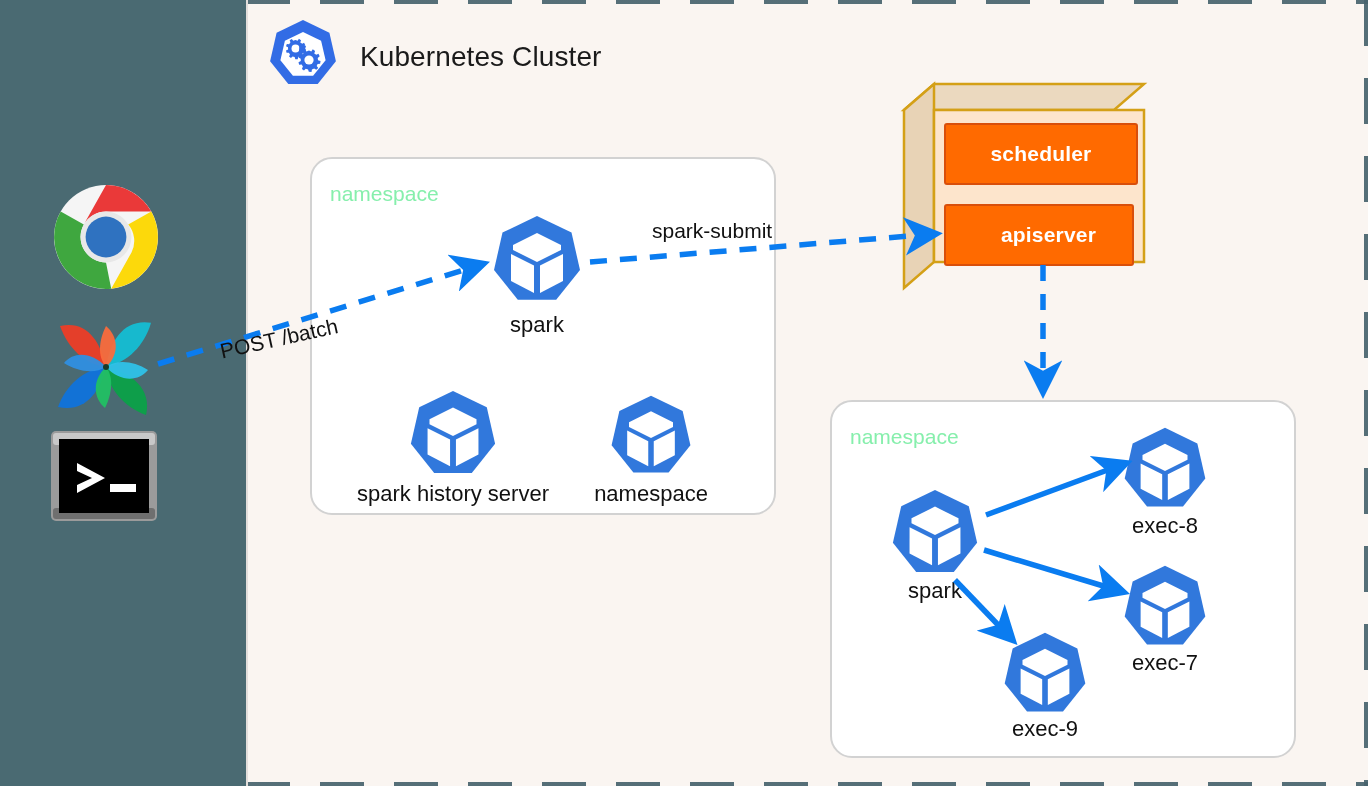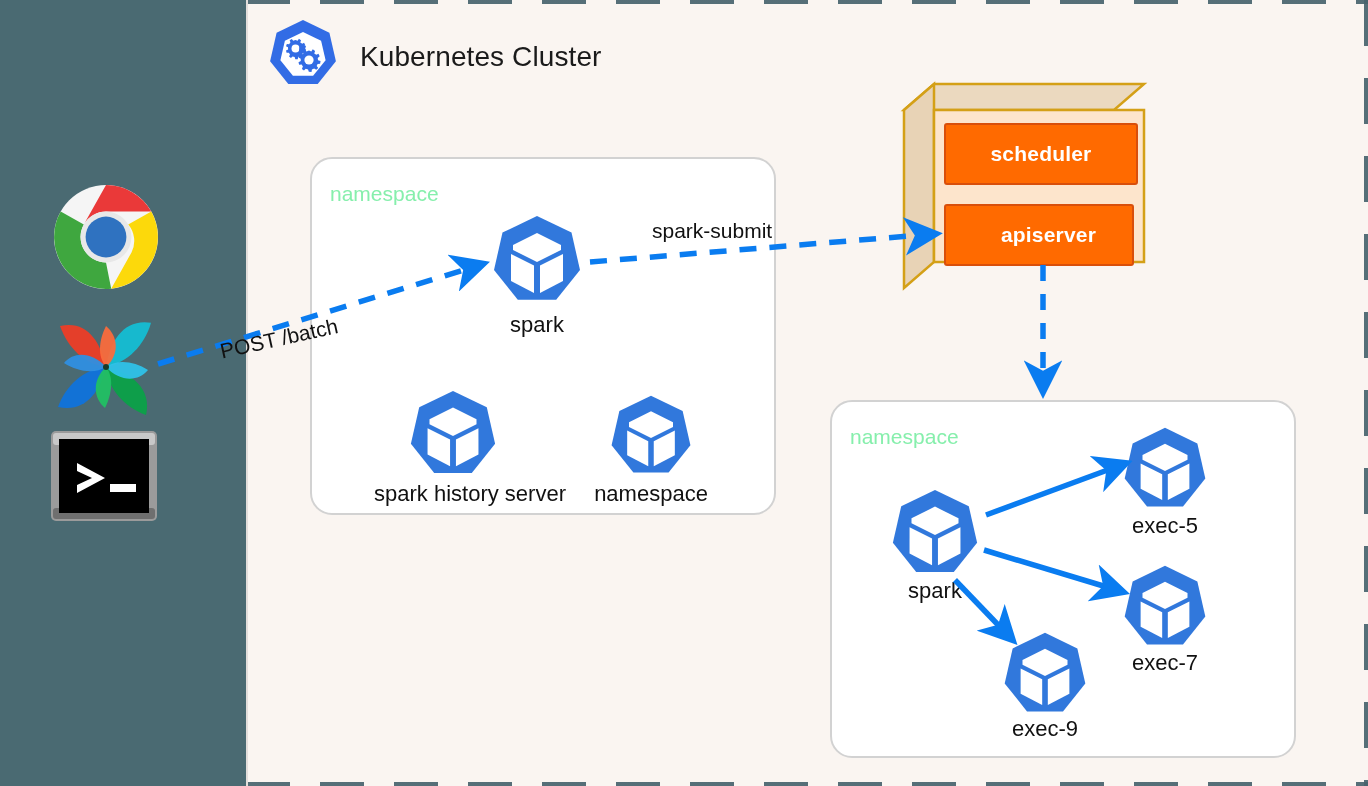--- a/index.html
+++ b/index.html
@@ -208,21 +208,21 @@
   <div class="pod-label" style="left:489px; top:312px; width:96px;">spark</div>
 
   <div class="pod" style="left:406px; top:388px;">
     <svg width="94" height="94" viewBox="0 0 96 96">
       <path d="M48 3 L82.5 19.6 L91 57 L67.2 86.8 L28.8 86.8 L5 57 L13.5 19.6 Z" fill="#3178dc"></path>
       <path d="M48 20 L72 32 L72 37 L48 49 L24 37 L24 32 Z" fill="#ffffff"></path>
       <path d="M22 41 L45 52.5 L45 80 L22 68 Z" fill="#ffffff"></path>
       <path d="M51 52.5 L74 41 L74 68 L51 80 Z" fill="#ffffff"></path>
     </svg>
   </div>
-  <div class="pod-label" style="left:360px; top:481px; width:220px;">spark history server</div>
+  <div class="pod-label" style="left:343px; top:481px; width:220px;">spark history server</div>
 
   <div class="pod" style="left:607px; top:393px;">
     <svg width="88" height="88" viewBox="0 0 96 96">
       <path d="M48 3 L82.5 19.6 L91 57 L67.2 86.8 L28.8 86.8 L5 57 L13.5 19.6 Z" fill="#3178dc"></path>
       <path d="M48 20 L72 32 L72 37 L48 49 L24 37 L24 32 Z" fill="#ffffff"></path>
       <path d="M22 41 L45 52.5 L45 80 L22 68 Z" fill="#ffffff"></path>
       <path d="M51 52.5 L74 41 L74 68 L51 80 Z" fill="#ffffff"></path>
     </svg>
   </div>
   <div class="pod-label" style="left:575px; top:481px; width:152px;">namespace</div>
@@ -254,21 +254,21 @@
   <div class="pod-label" style="left:888px; top:578px; width:94px;">spark</div>
 
   <div class="pod" style="left:1120px; top:425px;">
     <svg width="90" height="90" viewBox="0 0 96 96">
       <path d="M48 3 L82.5 19.6 L91 57 L67.2 86.8 L28.8 86.8 L5 57 L13.5 19.6 Z" fill="#3178dc"></path>
       <path d="M48 20 L72 32 L72 37 L48 49 L24 37 L24 32 Z" fill="#ffffff"></path>
       <path d="M22 41 L45 52.5 L45 80 L22 68 Z" fill="#ffffff"></path>
       <path d="M51 52.5 L74 41 L74 68 L51 80 Z" fill="#ffffff"></path>
     </svg>
   </div>
-  <div class="pod-label" style="left:1118px; top:513px; width:94px;">exec-5</div>
+  <div class="pod-label" style="left:1118px; top:513px; width:94px;">exec-8</div>
 
   <div class="pod" style="left:1120px; top:563px;">
     <svg width="90" height="90" viewBox="0 0 96 96">
       <path d="M48 3 L82.5 19.6 L91 57 L67.2 86.8 L28.8 86.8 L5 57 L13.5 19.6 Z" fill="#3178dc"></path>
       <path d="M48 20 L72 32 L72 37 L48 49 L24 37 L24 32 Z" fill="#ffffff"></path>
       <path d="M22 41 L45 52.5 L45 80 L22 68 Z" fill="#ffffff"></path>
       <path d="M51 52.5 L74 41 L74 68 L51 80 Z" fill="#ffffff"></path>
     </svg>
   </div>
   <div class="pod-label" style="left:1118px; top:650px; width:94px;">exec-7</div>

